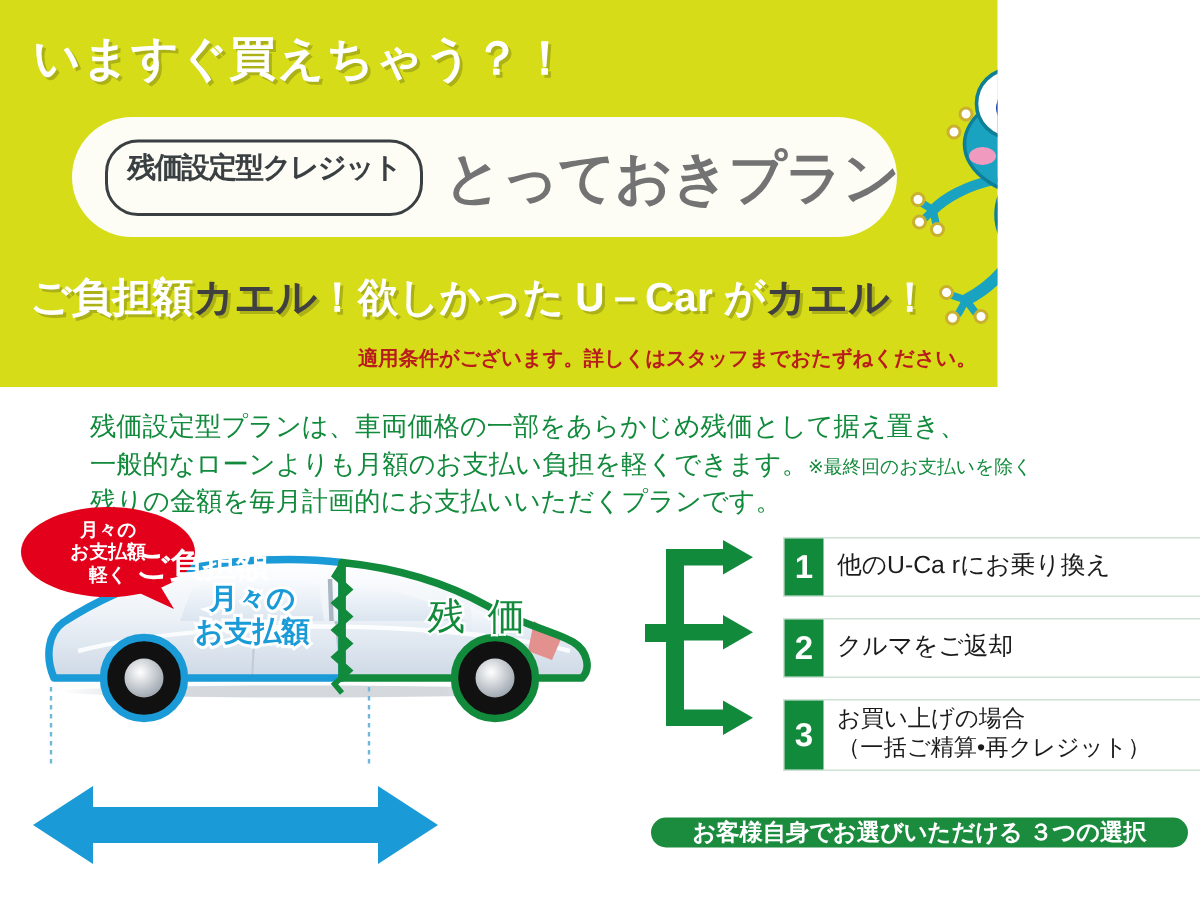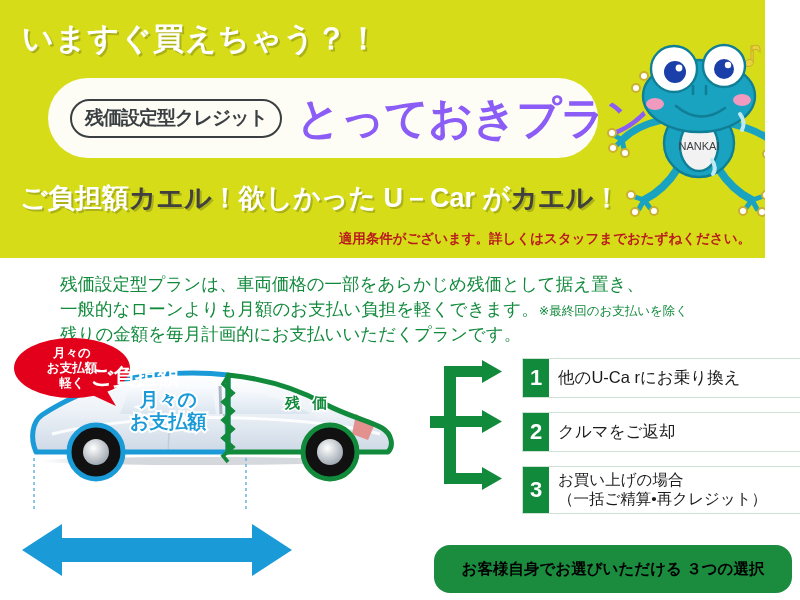--- a/index.html
+++ b/index.html
@@ -7,21 +7,21 @@
   body {
     font-family:"Liberation Sans","DejaVu Sans",sans-serif;
     background:#ffffff;
     overflow:hidden;
     position:relative;
   }
   #root { position:relative; width:800px; height:600px; }
 
   
   .header {
-    position:absolute; left:0; top:0; width:765px; height:258px;
+    position:absolute; left:0; top:0; width:665px; height:258px;
     background:#d6dd18;
     overflow:hidden;
   }
   .headline {
     position:absolute; left:22px; top:18px;
     font-size:31px; font-weight:bold; color:#ffffff;
     letter-spacing:1px;
     text-shadow:2px 2px 0 rgba(120,125,20,.45);
     white-space:nowrap;
   }
@@ -29,29 +29,29 @@
     position:absolute; left:48px; top:78px;
     width:550px; height:80px;
     background:#fdfdf6;
     border-radius:40px;
     display:flex; align-items:center;
   }
   .credit-badge {
     margin-left:22px;
     border:2.5px solid #3a3f42;
     border-radius:22px;
-    padding:4px 13px 5px 13px;
+    padding:4px 13px 17px 13px;
     font-size:19px; font-weight:bold; color:#3a3f42;
     white-space:nowrap;
     letter-spacing:-1px;
   }
   .plan-name {
     margin-left:14px;
-    font-size:44px; font-weight:bold;
-    color:#8b5cf6;
+    font-size:38px; font-weight:bold;
+    color:#737373;
     letter-spacing:-1px;
     white-space:nowrap;
   }
   .tagline {
     position:absolute; left:20px; top:180px;
     font-size:27px; font-weight:bold; color:#ffffff;
     text-shadow:2px 2px 0 rgba(120,125,20,.45);
     white-space:nowrap; letter-spacing:0px;
   }
   .tagline .kaeru { color:#404040; }
@@ -85,21 +85,21 @@
   }
   .lbl-pay {
     position:absolute; left:130px; top:47px;
     font-size:19px; font-weight:bold; color:#1a9bd7;
     line-height:1.17; text-align:center;
     -webkit-text-stroke:4px #fff; paint-order:stroke fill;
     white-space:nowrap;
   }
   .lbl-res {
     position:absolute; left:285px; top:52px;
-    font-size:15px; font-weight:bold; color:#128a3c;
+    font-size:25px; font-weight:normal; color:#128a3c;
     -webkit-text-stroke:3px #fff; paint-order:stroke fill;
     letter-spacing:4px; white-space:nowrap;
   }
   .arrow-wrap { position:absolute; left:22px; top:176px; width:270px; height:64px; }
   .arrow-txt {
     position:absolute; left:0; top:20px; width:270px;
     text-align:center; color:#fff; font-weight:bold; font-size:22px;
     pointer-events:none;
   }
 
@@ -125,23 +125,23 @@
   .opt-txt {
     flex:1; display:flex; align-items:center;
     padding-left:9px;
     font-size:16.5px; color:#1b1b1b; line-height:1.2;
     white-space:pre-line;
   }
   .opt-row.r3 .opt-txt { font-size:15.5px; }
 
   .bottom-pill {
     position:absolute; left:434px; top:545px;
-    width:358px; height:48px;
+    width:358px; height:20px;
     background:#1b8b3e; border-radius:16px;
-    color:#000000; font-size:15.5px; font-weight:bold;
+    color:#ffffff; font-size:15.5px; font-weight:bold;
     display:flex; align-items:center; justify-content:center;
     white-space:nowrap;
   }
 </style>
 </head>
 <body>
 
 <div id="root">
 
   <div class="header">

